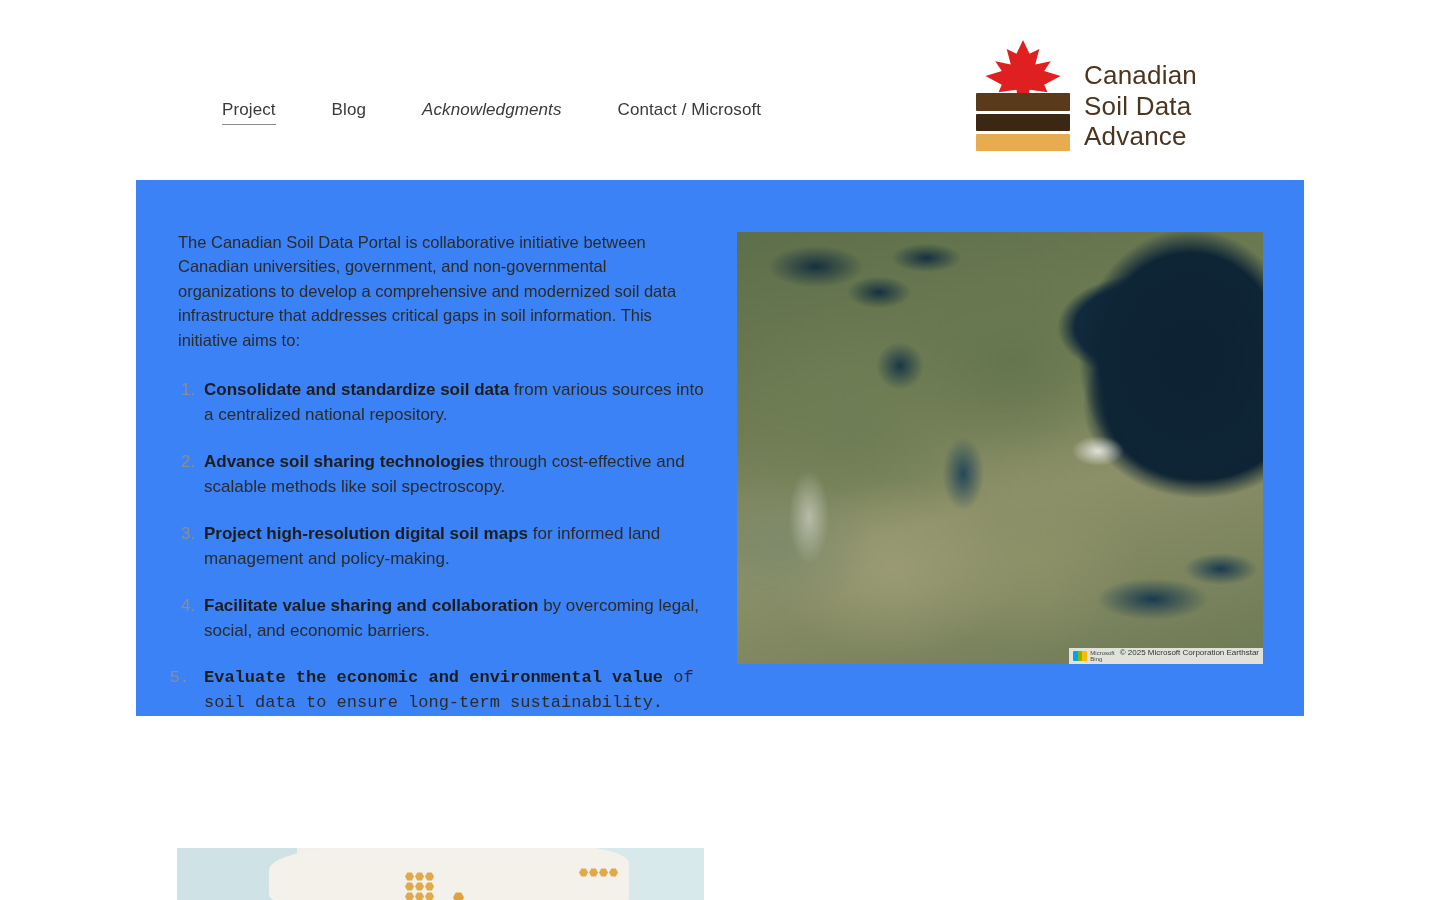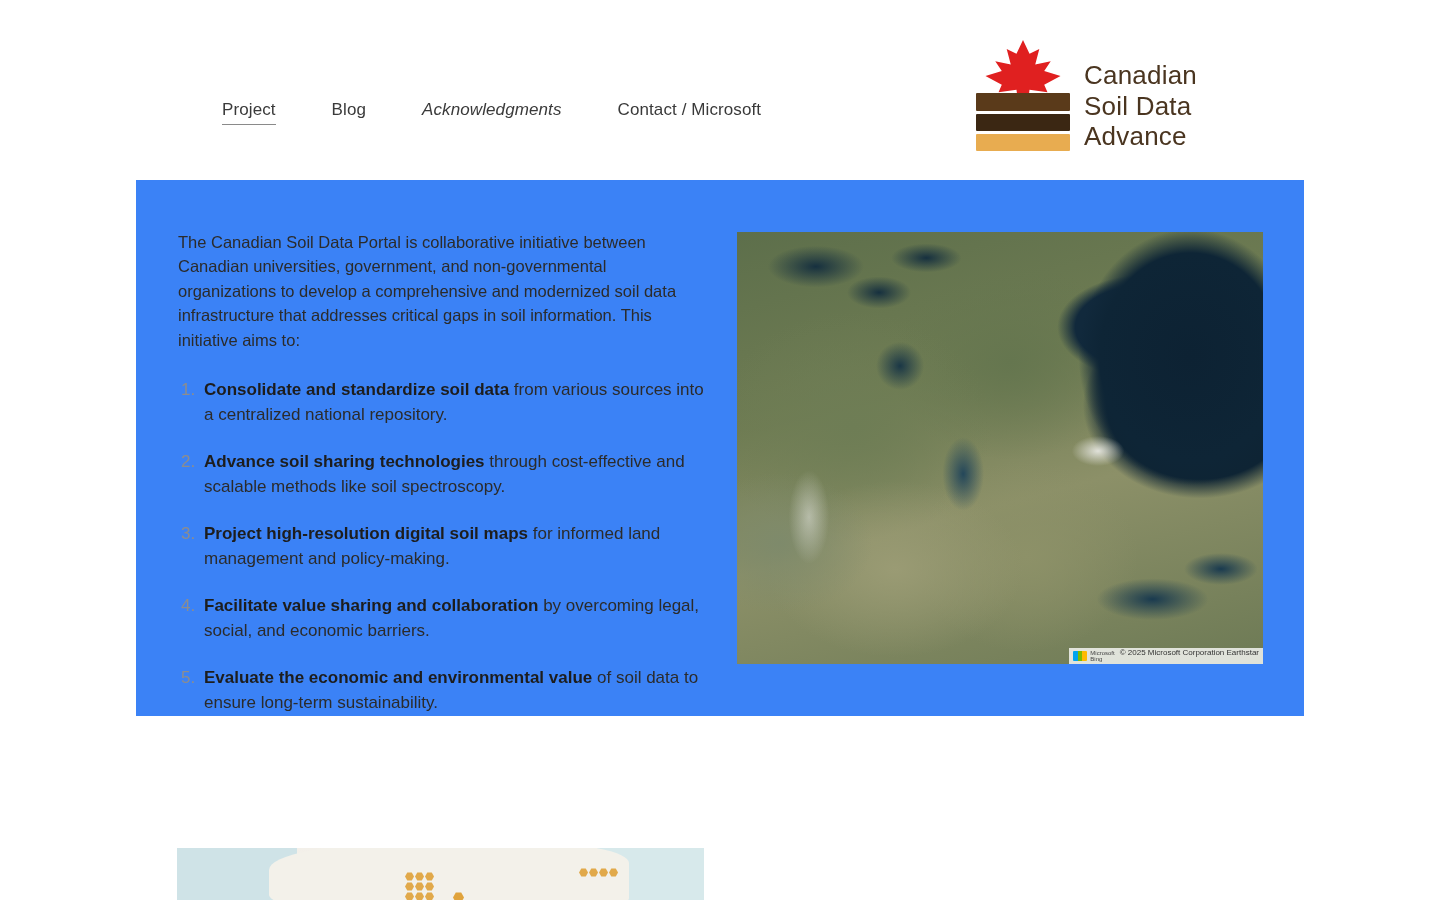--- a/index.html
+++ b/index.html
@@ -121,21 +121,21 @@
     padding-left: 22px;
     list-style: decimal;
     color: #8d8d8d;
   }
   ol.aims li {
     font-size: 17px;
     line-height: 1.47;
     margin-bottom: 22px;
     padding-left: 4px;
   }
-  ol.aims li:last-child { margin-bottom: 8px; }
+  ol.aims li:last-child { margin-bottom: 8px; font-family: Liberation Mono, monospace; }
   ol.aims li .txt { color: #2b2b2b; }
   ol.aims li .txt b { font-weight: 700; color: #1d1d1d; }
 
   
   .sat-wrap {
     position: absolute;
     left: 601px;
     top: 52px;
     width: 526px;
     height: 432px;

